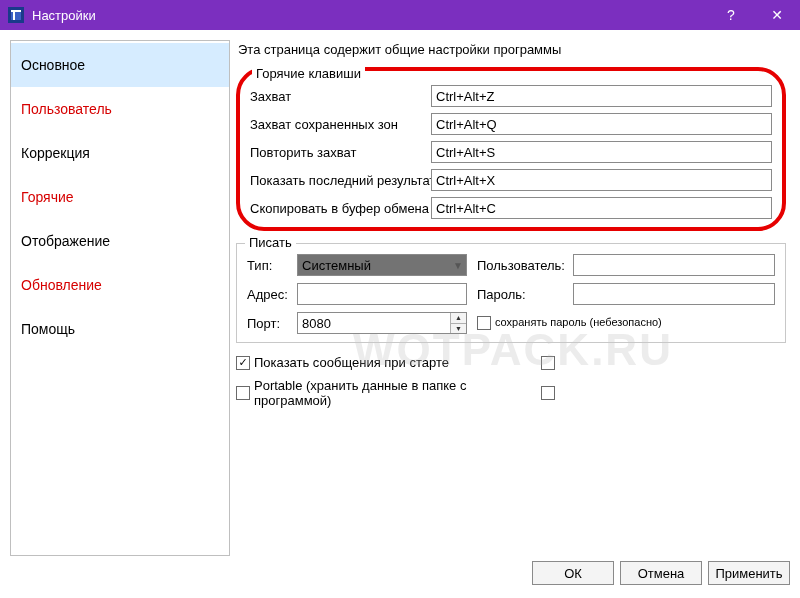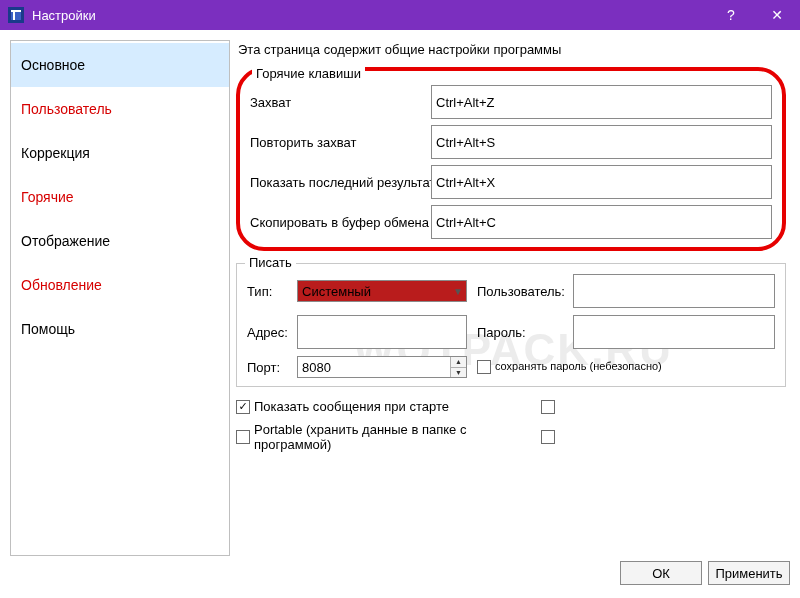--- a/index.html
+++ b/index.html
@@ -17,23 +17,23 @@
   .sidebar .item.red { color: #d60000; }
   .main { flex: 1; display: flex; flex-direction: column; padding: 0 4px 0 0; }
   .page-desc { font-size: 13px; padding: 2px 0 6px 2px; }
   .groupbox { border: 1px solid #c8c8c8; margin: 4px 0 8px 0; padding: 10px 10px 8px 10px; position: relative; }
   .groupbox .legend { position: absolute; top: -9px; left: 8px; background: #fff; padding: 0 4px; font-size: 13px; }
   .highlighted { border: 4px solid #e60000; border-radius: 28px; padding-top: 14px; }
   .highlighted .legend { top: -5px; left: 12px; }
   .form-row { display: flex; align-items: center; margin-bottom: 6px; gap: 6px; }
   .form-row label { font-size: 13px; white-space: nowrap; }
   .hotkeys .form-row label { width: 175px; }
-  .text-input { flex: 1; height: 22px; border: 1px solid #8a8a8a; padding: 16px 4px; font-size: 13px; background: #fff; }
+  .text-input { flex: 1; height: 22px; border: 1px solid #8a8a8a; padding: 4px 4px; font-size: 13px; background: #fff; }
   .select-wrap { position: relative; display: inline-flex; }
-  .select { width: 170px; height: 22px; border: 1px solid #8a8a8a; padding: 0 18px 0 4px; font-size: 13px; background: #b91c1c; display: inline-flex; align-items: center; }
+  .select { width: 170px; height: 22px; border: 1px solid #8a8a8a; padding: 0 18px 0 4px; font-size: 13px; background: #737373; display: inline-flex; align-items: center; }
   .select-caret { position: absolute; right: 4px; top: 50%; transform: translateY(-50%); font-size: 10px; color: #555; pointer-events: none; }
   .proxy .form-row { margin-bottom: 7px; }
   .proxy-label-1 { width: 44px; }
   .proxy-label-2 { width: 90px; text-align: left; }
   .proxy-col2 { width: 130px; }
   .spin-wrap { position: relative; width: 170px; display: inline-flex; }
   .spin { width: 100%; height: 22px; border: 1px solid #8a8a8a; padding: 0 18px 0 4px; font-size: 13px; }
   .spin-btns { position: absolute; right: 1px; top: 1px; bottom: 1px; width: 16px; display: flex; flex-direction: column; border-left: 1px solid #b0b0b0; }
   .spin-btns div { flex: 1; display:flex; align-items:center; justify-content:center; font-size:7px; color:#333; background:#f4f4f4; cursor:default; }
   .spin-btns div:first-child { border-bottom: 1px solid #b0b0b0; }
@@ -85,20 +85,24 @@
     <div class="main main-rel">
       <div class="watermark">WOTPACK.RU</div>
 
       <div class="page-desc">Эта страница содержит общие настройки программы</div>
 
       <div class="groupbox highlighted hotkeys">
         <div class="legend">Горячие клавиши</div>
         <div class="form-row">
           <label>Захват</label>
           <input class="text-input" value="Ctrl+Alt+Z" style="">
+        </div>
+        <div class="form-row">
+          <label>Захват сохраненных зон</label>
+          <input class="text-input" value="Ctrl+Alt+Q" style="">
         </div>
         <div class="form-row">
           <label>Повторить захват</label>
           <input class="text-input" value="Ctrl+Alt+S" style="">
         </div>
         <div class="form-row">
           <label>Показать последний результат</label>
           <input class="text-input" value="Ctrl+Alt+X" style="">
         </div>
         <div class="form-row" style="margin-bottom:0">
@@ -167,17 +171,20 @@
       </div>
 
     </div>
   </div>
 
   <div class="footer">
     <div class="btn">
         <span>ОК</span>
       </div>
     <div class="btn">
+        <span>Отмена</span>
+      </div>
+    <div class="btn">
         <span>Применить</span>
       </div>
   </div>
 
 </div>
 
 </body></html>

